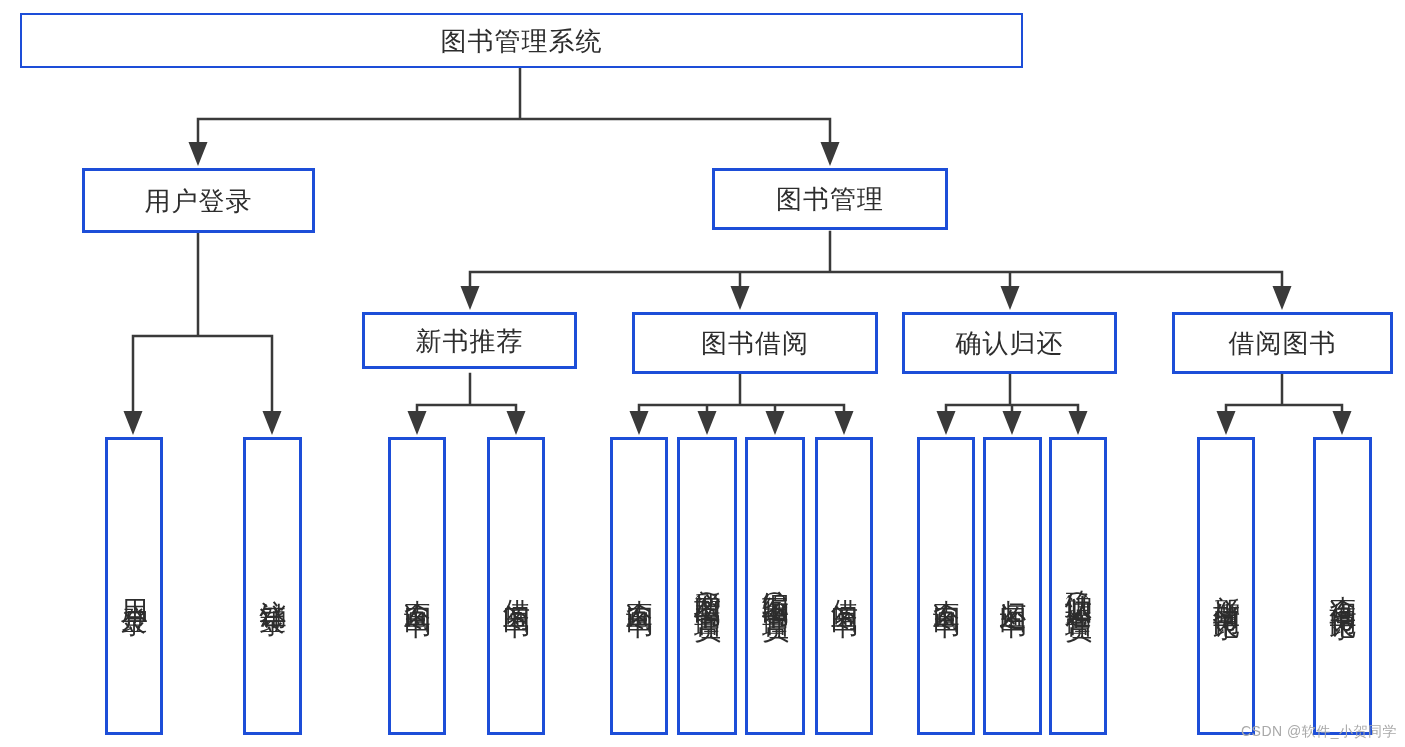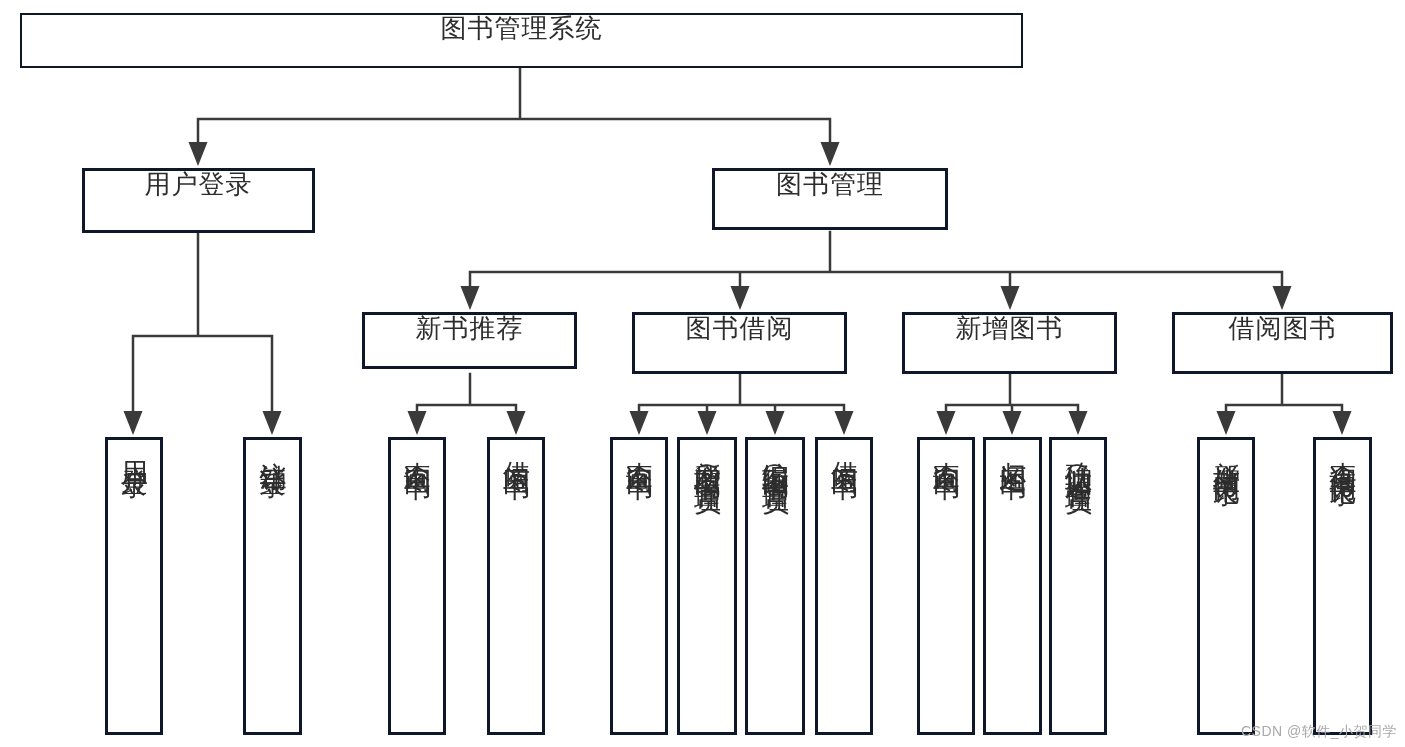--- a/index.html
+++ b/index.html
@@ -14,22 +14,23 @@
   .wires {
     position: absolute;
     left: 0; top: 0;
     width: 1405px; height: 747px;
     pointer-events: none;
   }
   .node {
     position: absolute;
     box-sizing: border-box;
     background: #ffffff;
-    border: 3px solid #0f172a;
+    border: 3px solid #1d4ed8;
     display: flex;
+    align-items: center;
     justify-content: center;
     color: #2d2d2d;
   }
   .node.lv1 { border-width: 2.5px; }
   .node.h span {
     font-size: 26px;
     letter-spacing: 1px;
     white-space: nowrap;
     line-height: 1;
   }
@@ -90,25 +91,25 @@
   <div class="node h" style="left:82px;top:168px;width:233px;height:65px">
     <span>用户登录</span>
   </div>
   <div class="node h" style="left:712px;top:168px;width:236px;height:62px">
     <span>图书管理</span>
   </div>
 
   <div class="node h" style="left:362px;top:312px;width:215px;height:57px">
     <span>新书推荐</span>
   </div>
-  <div class="node h" style="left:632px;top:312px;width:215px;height:62px">
+  <div class="node h" style="left:632px;top:312px;width:246px;height:62px">
     <span>图书借阅</span>
   </div>
   <div class="node h" style="left:902px;top:312px;width:215px;height:62px">
-    <span>新增图书</span>
+    <span>确认归还</span>
   </div>
   <div class="node h" style="left:1172px;top:312px;width:221px;height:62px">
     <span>借阅图书</span>
   </div>
 
   <div class="node leaf" style="left:105px;top:437px;width:58px;height:298px">
     <span>用户登录</span>
   </div>
   <div class="node leaf" style="left:243px;top:437px;width:59px;height:298px">
     <span>注销登录</span>

